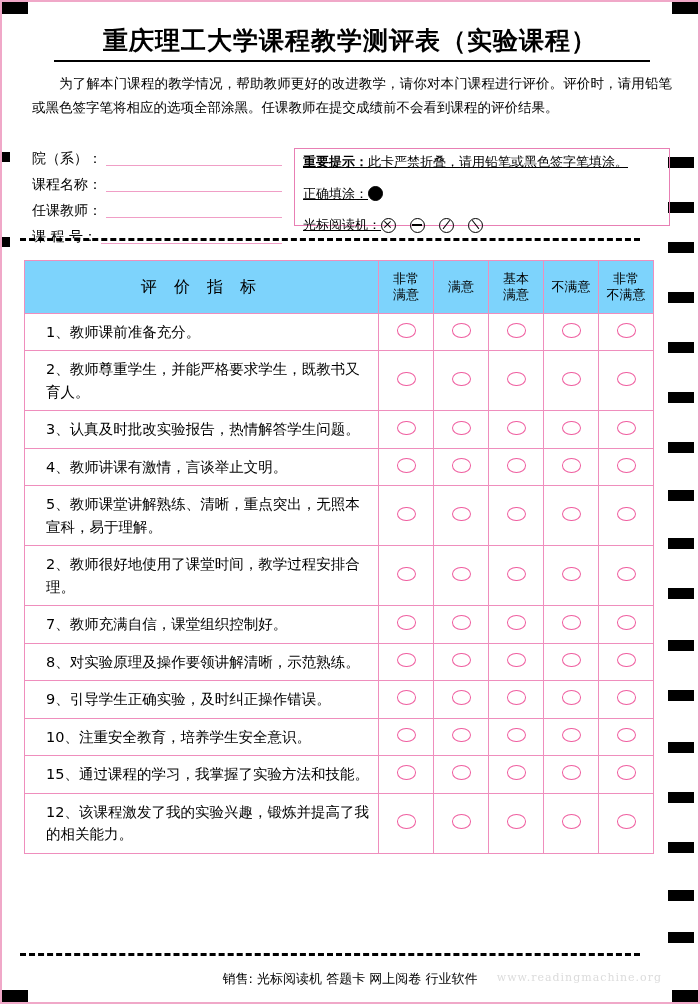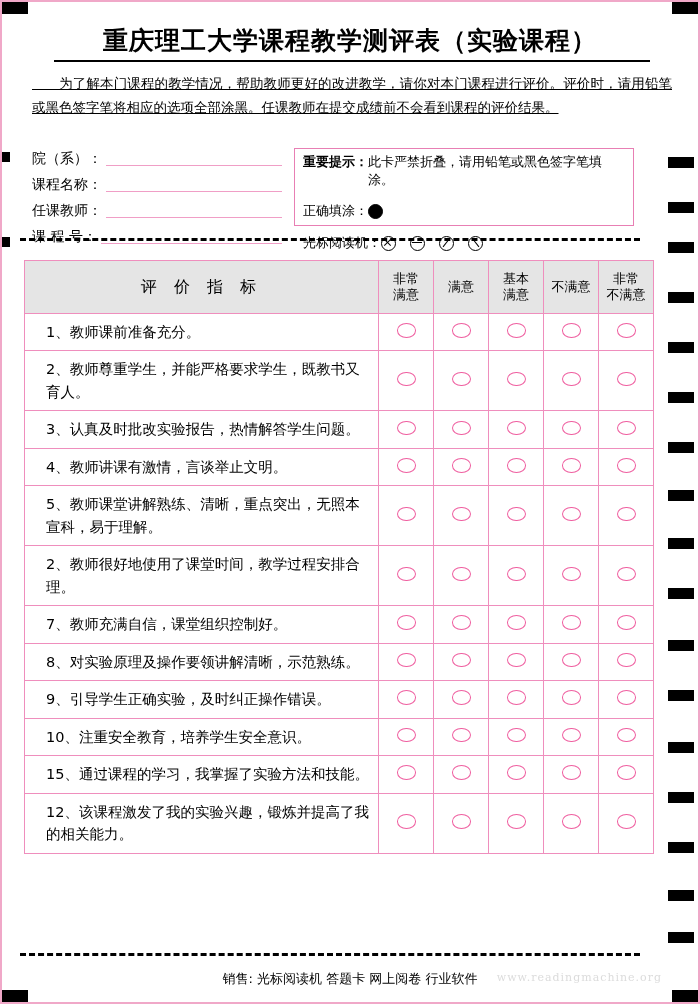--- a/index.html
+++ b/index.html
@@ -21,42 +21,42 @@
     position:absolute;top:22px;left:0;width:100%;
     text-align:center;
     font-size:25px;font-weight:bold;letter-spacing:1px;
     color:#000;
   }
   .title-rule{
     position:absolute;top:58px;left:52px;width:596px;height:2px;background:#000;
   }
   .intro{
     position:absolute;top:70px;left:30px;width:640px;
-    font-size:13.5px;line-height:1.75;color:#000;text-align:justify;text-decoration:underline;
+    font-size:13.5px;line-height:1.75;color:#000;text-align:justify;
   }
   .intro p{margin:0;text-indent:0;}
   
   .fields{
     position:absolute;top:148px;left:30px;width:250px;
     font-size:14px;color:#000;
   }
   .field-row{
     display:flex;align-items:flex-start;margin-bottom:7px;height:19px;
   }
   .field-label{white-space:nowrap;}
   .field-line{
     flex:1;border-bottom:1.5px solid #f09ec6;margin-left:4px;height:15px;
   }
   
   .notice{
-    position:absolute;top:146px;left:292px;width:340px;height:78px;
+    position:absolute;top:146px;left:292px;width:376px;height:78px;
     border:1.5px solid #e87fb4;
     box-sizing:border-box;
     padding:4px 8px 0 8px;
-    font-size:13px;color:#000;
+    font-size:13px;color:#000;text-decoration:underline;
   }
   .notice-head{display:flex;line-height:1.35;}
   .notice-head .nh-label{font-weight:bold;white-space:nowrap;}
   .notice-head .nh-text{flex:1;}
   .notice-row{display:flex;align-items:center;margin-top:15px;line-height:1.3;}
   .notice-row .nr-label{white-space:nowrap;}
   .bub{
     display:inline-block;width:13px;height:13px;border-radius:50%;
     border:1.2px solid #000;margin-right:14px;position:relative;
     vertical-align:middle;
@@ -88,21 +88,21 @@
     position:absolute;top:258px;left:22px;
     width:630px;
     border-collapse:collapse;
     color:#000;
   }
   table.eval th,table.eval td{
     border:1.3px solid #ef8ebd;
     padding:0;
   }
   thead th{
-    background:#e5e5e5;
+    background:#7dd3fc;
     font-weight:normal;
     font-size:15px;
     height:52px;
   }
   thead th.ind{
     font-size:16px;letter-spacing:6px;
   }
   thead th.col{
     width:54px;font-size:13px;line-height:1.25;
   }

